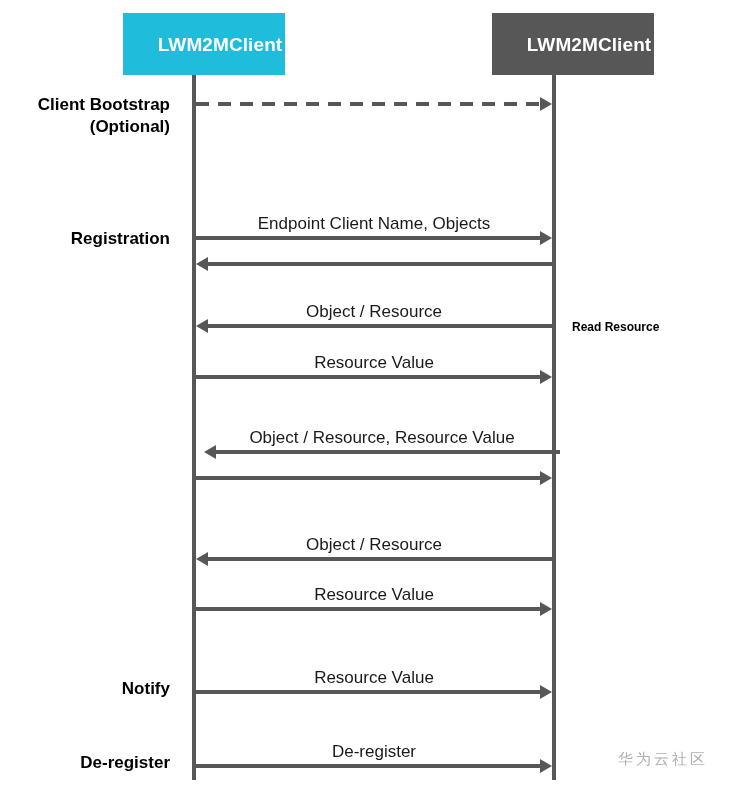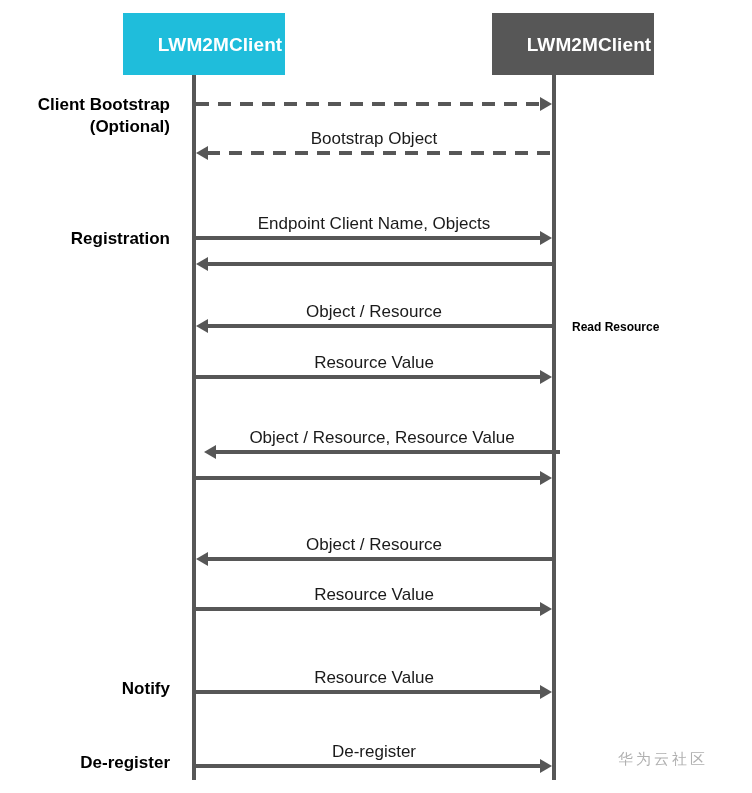--- a/index.html
+++ b/index.html
@@ -160,25 +160,20 @@
     <div>De-register</div>
   </div>
 
   <div class="op-label" style="top:316px;">Read Resource</div>
 
   <div class="msg dashed to-right" style="left:196px; width:356px; top:99px;">
     <div class="caption"></div>
     <div class="shaft"></div>
     <div class="head"></div>
   </div>
-  <div class="msg dashed to-left" style="left:196px; width:356px; top:148px;">
-    <div class="caption">Bootstrap Object</div>
-    <div class="shaft"></div>
-    <div class="head"></div>
-  </div>
 
   <div class="msg to-right" style="left:196px; width:356px; top:233px;">
     <div class="caption">Endpoint Client Name, Objects</div>
     <div class="shaft"></div>
     <div class="head"></div>
   </div>
   <div class="msg to-left" style="left:196px; width:356px; top:259px;">
     <div class="caption"></div>
     <div class="shaft"></div>
     <div class="head"></div>

